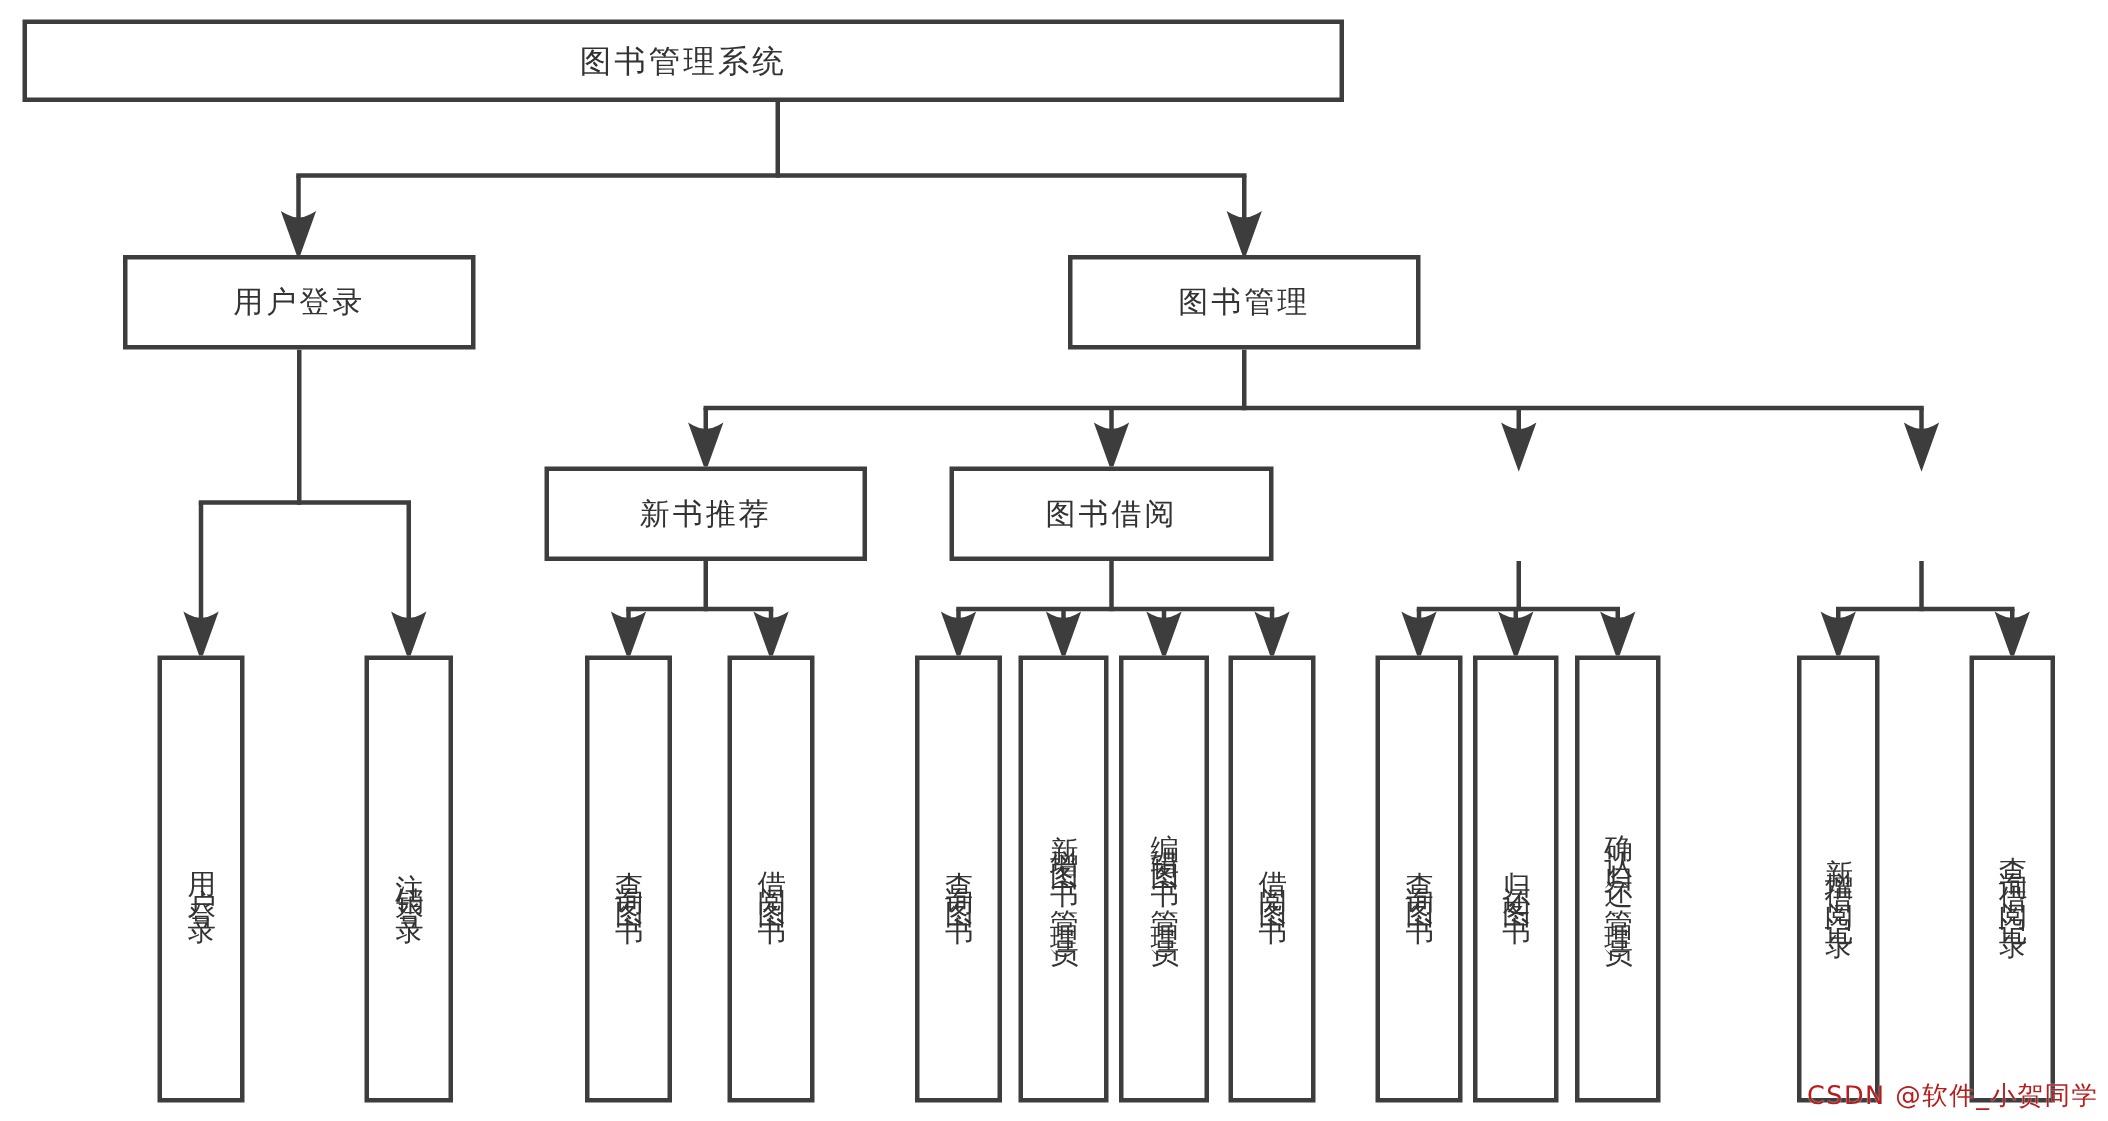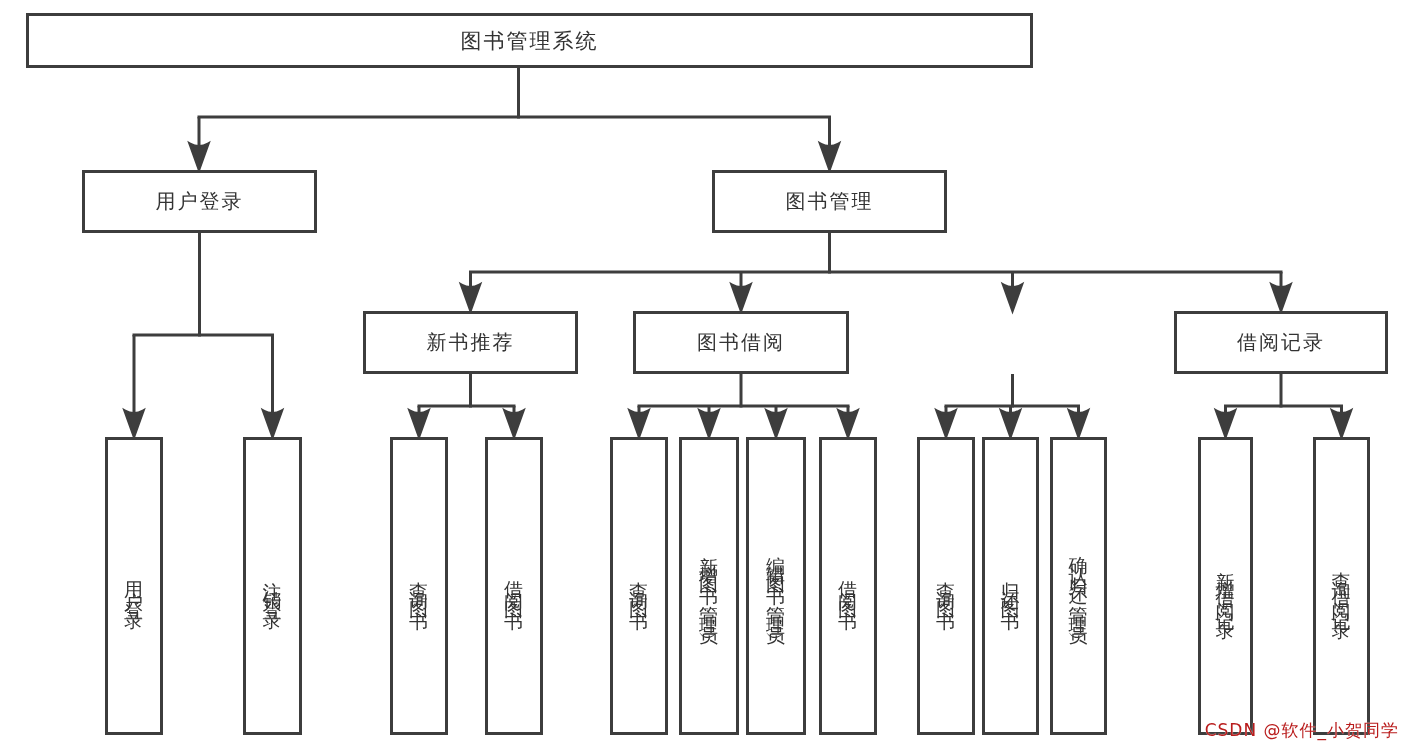--- a/index.html
+++ b/index.html
@@ -126,28 +126,27 @@
         <line x1="1281" y1="374" x2="1281" y2="407.5"></line>
         <line x1="1224" y1="406" x2="1343" y2="406"></line>
         <line x1="1225.5" y1="406" x2="1225.5" y2="418"></line>
         <path d="M 1216.5 411 L 1225.5 436 L 1234.5 411 Q 1225.5 416 1216.5 411 Z"></path>
         <line x1="1341.5" y1="406" x2="1341.5" y2="418"></line>
         <path d="M 1332.5 411 L 1341.5 436 L 1350.5 411 Q 1341.5 416 1332.5 411 Z"></path>
       </g>
     </g>
   </svg>
 
-  <div class="box h root" style="left:26px; top:13px; width:1007px; height:55px;">图书管理系统</div>
+  <div class="box h root" style="left:15px; top:13px; width:881px; height:55px;">图书管理系统</div>
 
   <div class="box h" style="left:82px; top:170px; width:235px; height:63px;">用户登录</div>
   <div class="box h" style="left:363px; top:311px; width:215px; height:63px;">新书推荐</div>
 
   <div class="box h" style="left:712px; top:170px; width:235px; height:63px;">图书管理</div>
   <div class="box h" style="left:633px; top:311px; width:216px; height:63px;font-family:Liberation Mono, monospace;">图书借阅</div>
-  <div class="box h" style="left:1174px; top:311px; width:214px; height:63px;">借阅记录</div>
 
   <div class="box v" style="left:105px; top:437px; width:58px; height:298px;">
     <span>用户登录</span>
   </div>
   <div class="box v" style="left:243px; top:437px; width:59px; height:298px;">
     <span>注销登录</span>
   </div>
 
   <div class="box v" style="left:390px; top:437px; width:58px; height:298px;">
     <span>查询图书</span>

